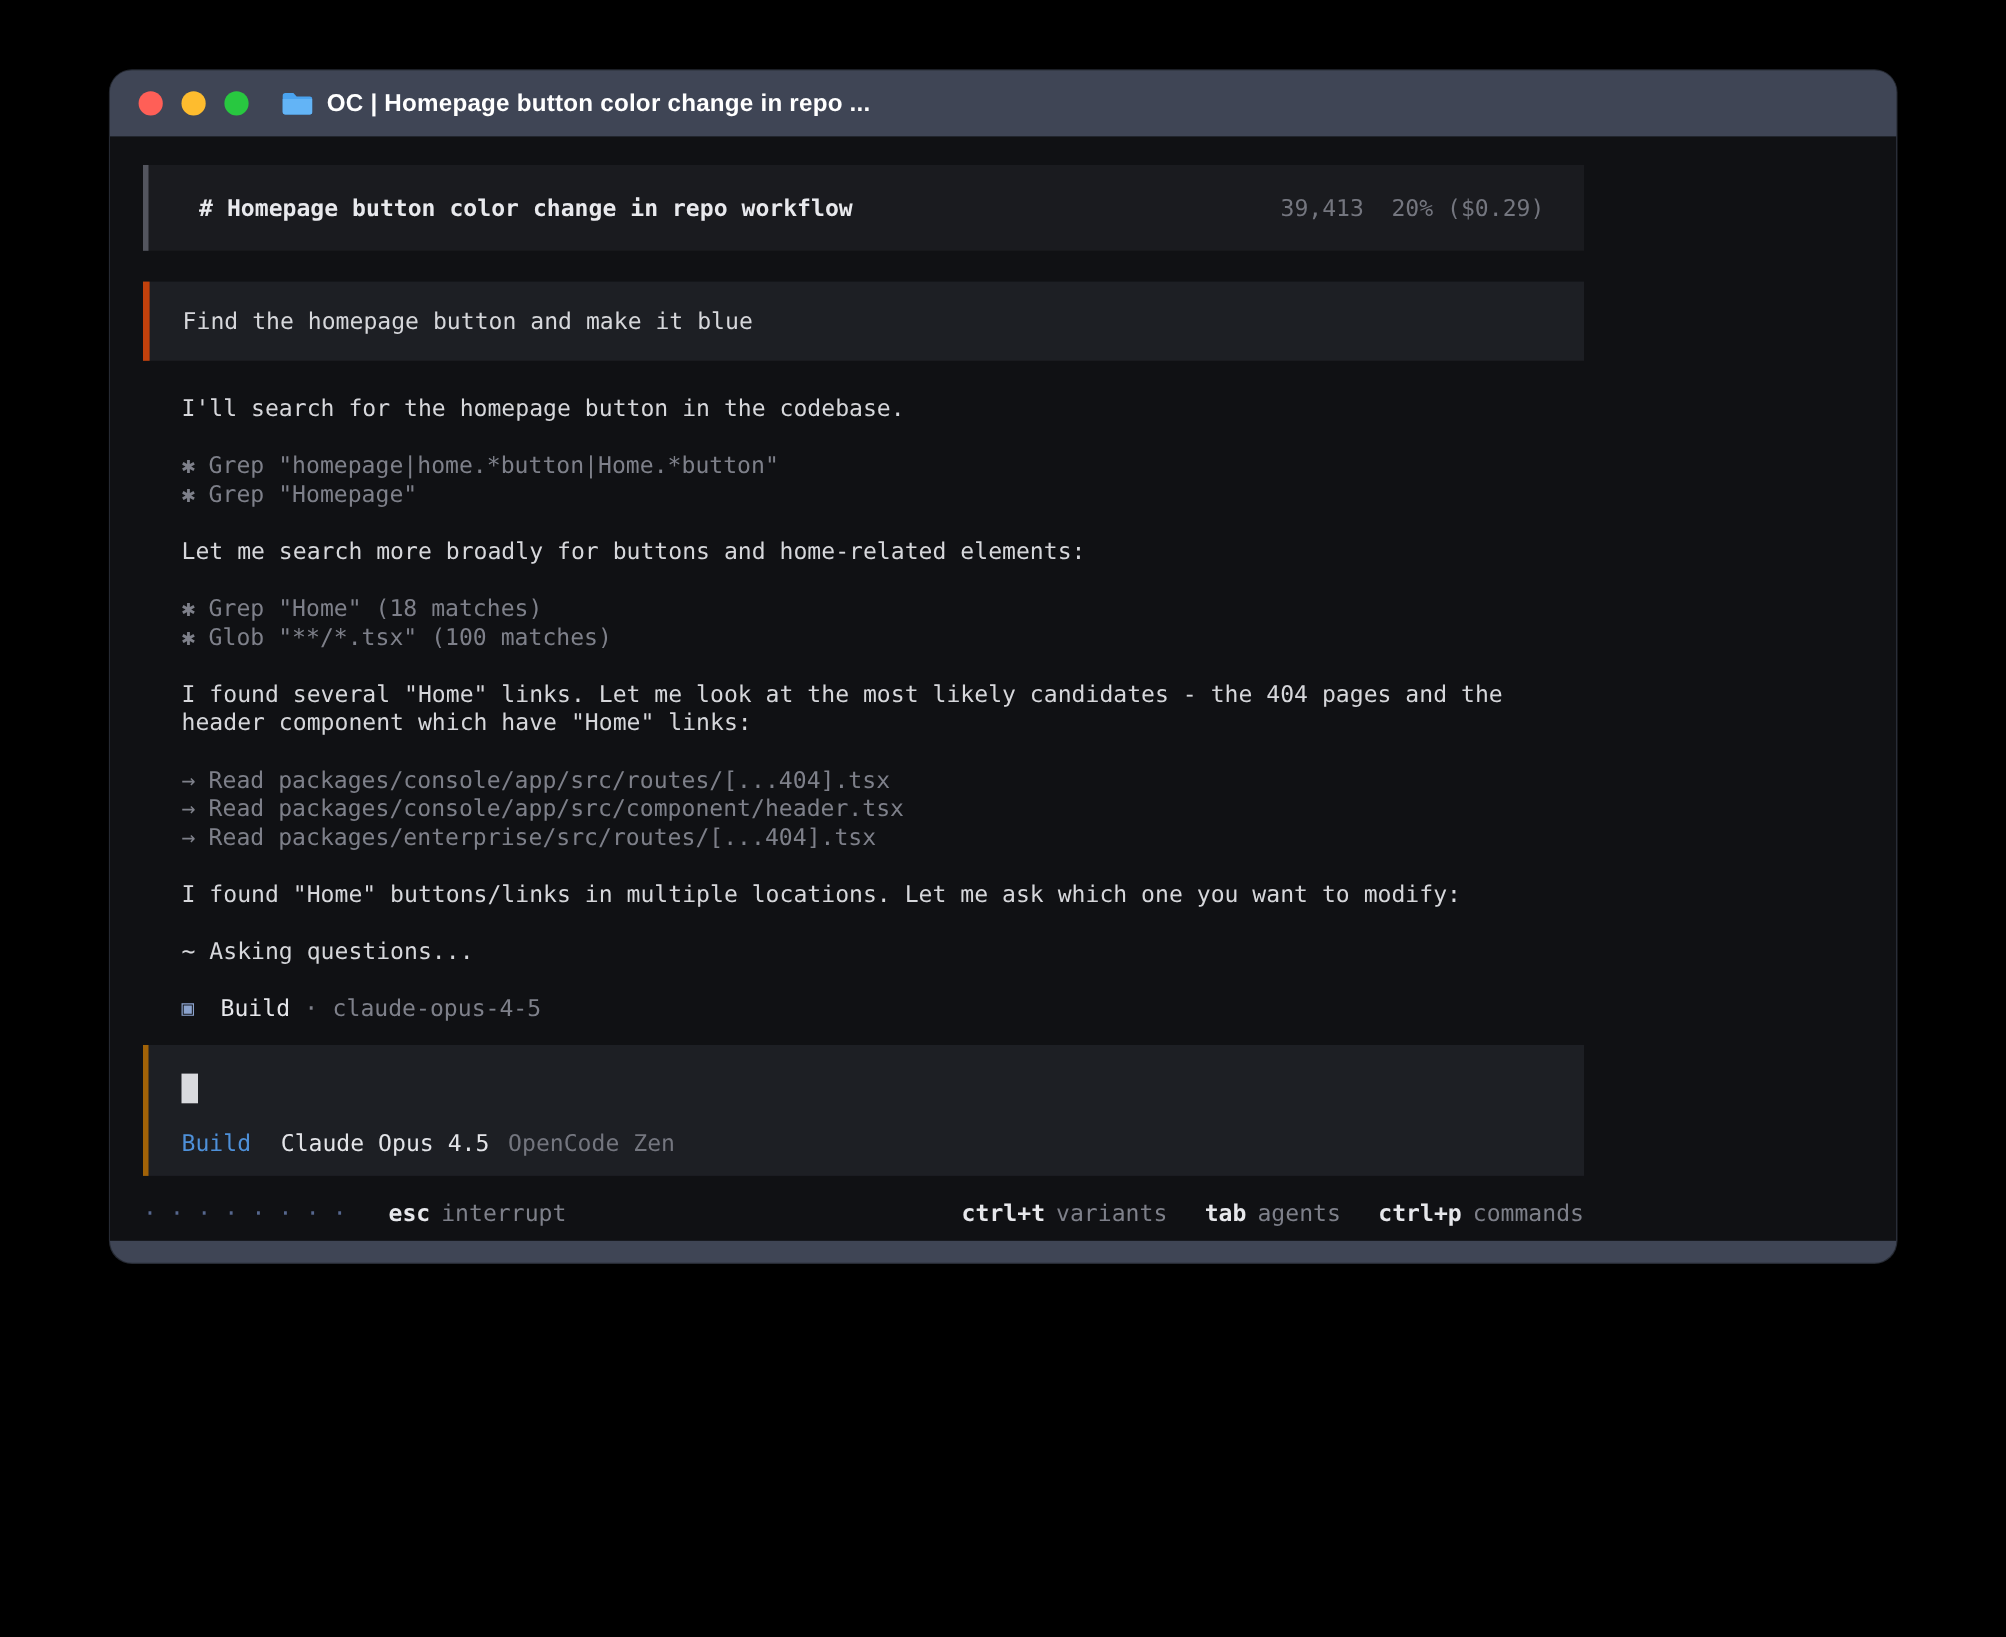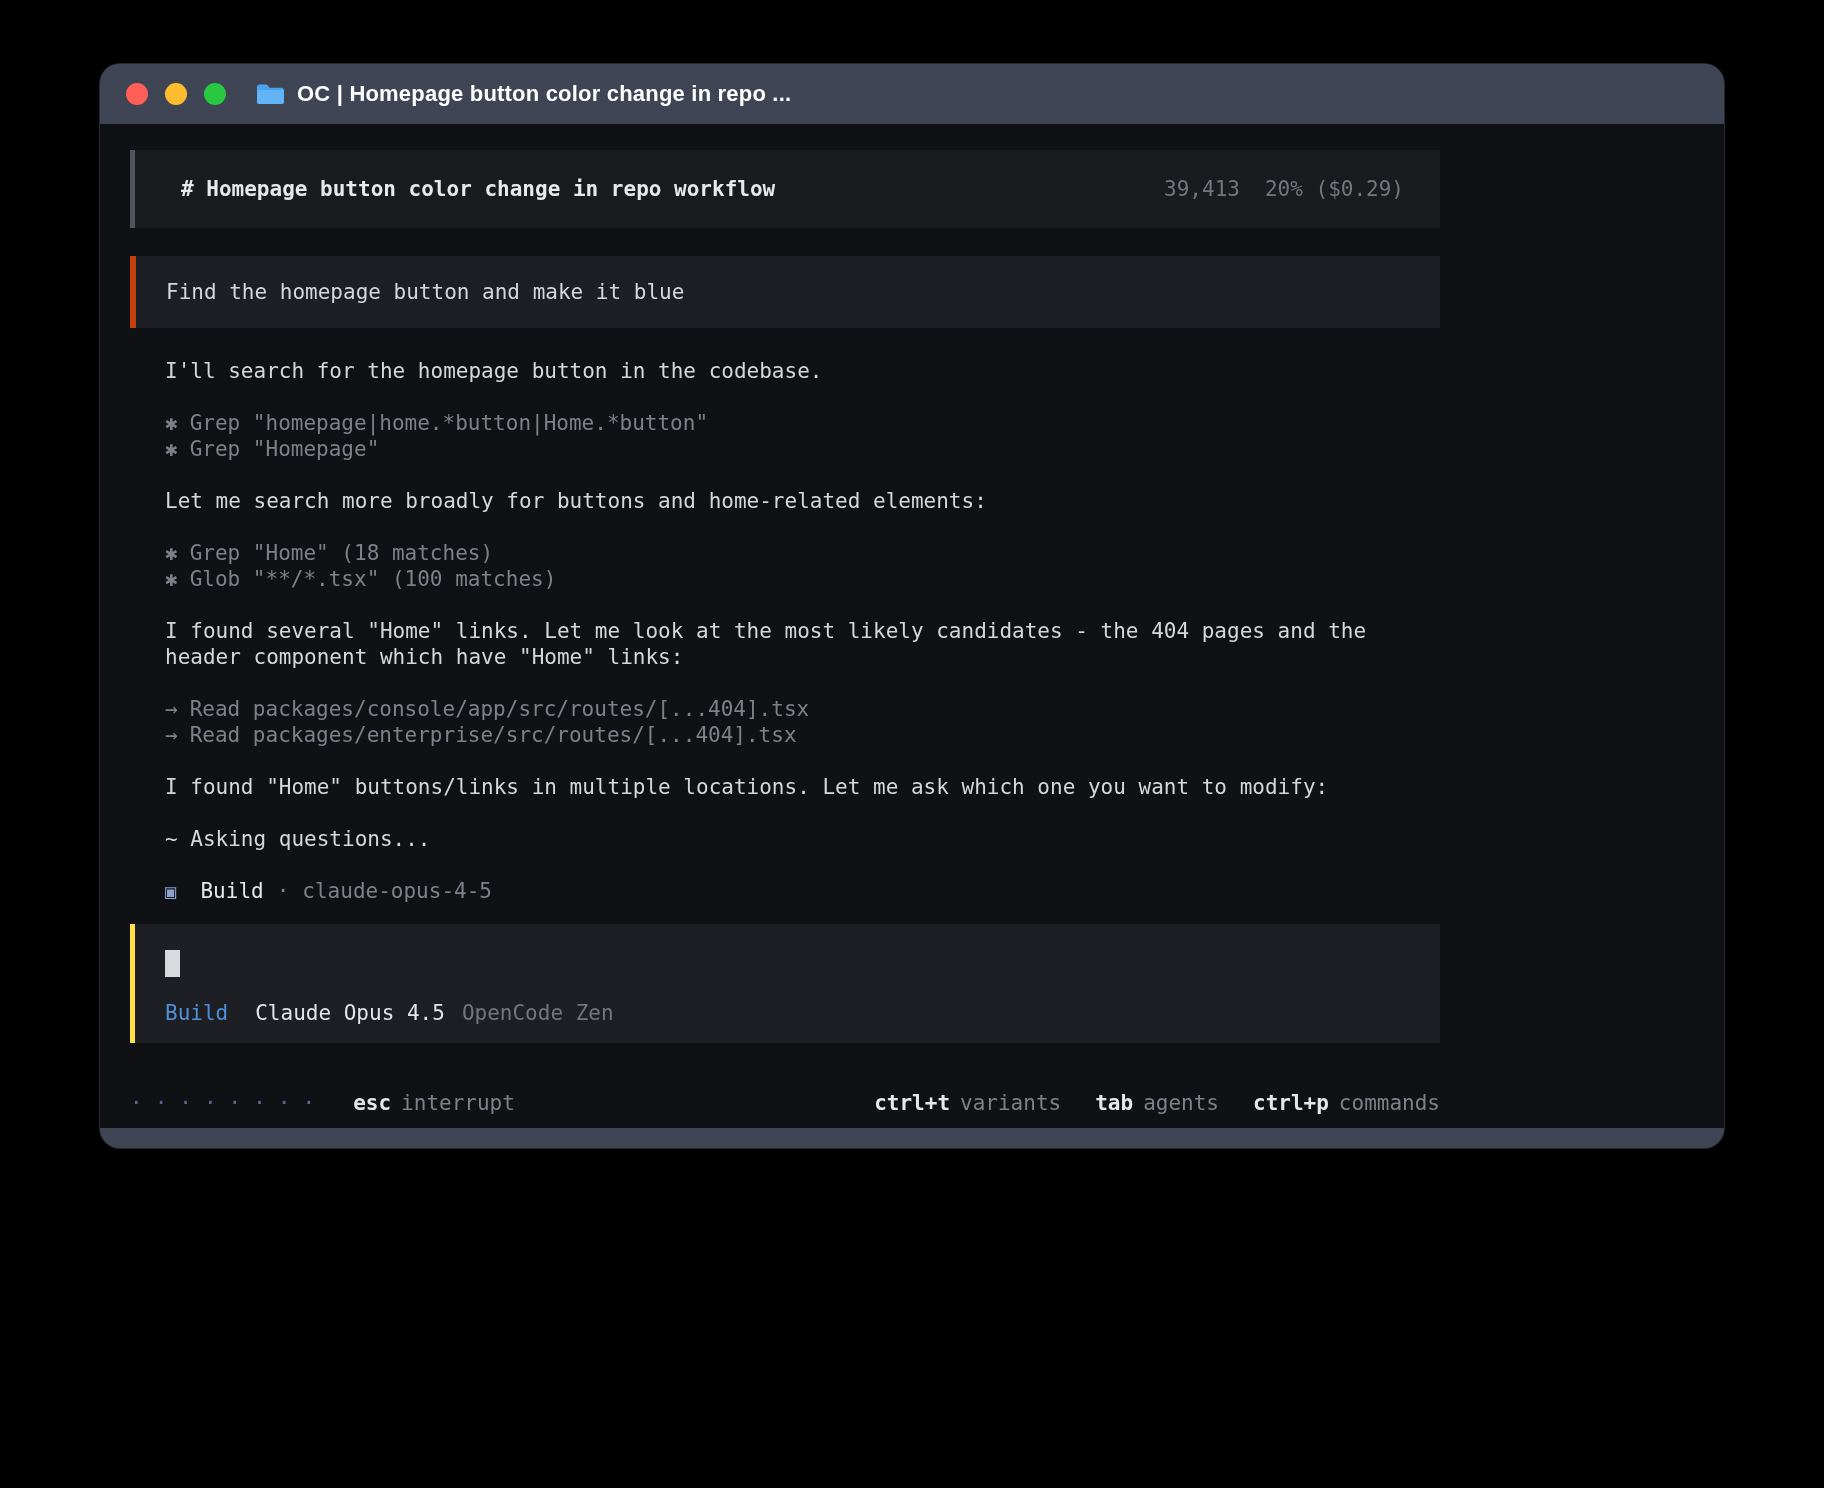--- a/index.html
+++ b/index.html
@@ -50,21 +50,21 @@
   .dim { color:#7e808a; }
   .marker { margin-right:12px; }
 
   .agent-line { display:flex; align-items:center; margin-top:26px; }
   .agent-icon { color:#8aa2cc; margin-right:24px; font-size:19px; }
   .agent-name { color:#e6e7eb; }
   .agent-dot  { color:#7e808a; margin:0 13px; }
   .agent-model{ color:#7e808a; }
 
   .block-input {
-    margin-top:20px; background:#1d1f24; border-left:5px solid #fde047;
+    margin-top:20px; background:#1d1f24; border-left:5px solid #a16207;
     padding:26px 0 18px 30px; cursor:text;
   }
   .cursor { display:inline-block; width:15px; height:27px; background:#d9dade; vertical-align:middle; }
   .input-meta { margin-top:24px; }
   .meta-agent { color:#4e90d9; margin-right:27px; }
   .meta-model { color:#e3e4e8; margin-right:17px; }
   .meta-provider { color:#74767f; }
 
   .statusbar {
     position:absolute; left:30px; bottom:12px; width:1310px;
@@ -117,20 +117,21 @@
         <div class="line dim gap"><span class="marker">✱</span><span>Grep "Homepage"</span></div>
 
         <div class="line gap">Let me search more broadly for buttons and home-related elements:</div>
 
         <div class="line dim"><span class="marker">✱</span><span>Grep "Home" (18 matches)</span></div>
         <div class="line dim gap"><span class="marker">✱</span><span>Glob "**/*.tsx" (100 matches)</span></div>
 
         <div class="line gap">I found several "Home" links. Let me look at the most likely candidates - the 404 pages and the header component which have "Home" links:</div>
 
         <div class="line dim"><span class="marker">→</span><span>Read packages/console/app/src/routes/[...404].tsx</span></div>
+        <div class="line dim"><span class="marker">→</span><span>Read packages/console/app/src/component/header.tsx</span></div>
         <div class="line dim gap"><span class="marker">→</span><span>Read packages/enterprise/src/routes/[...404].tsx</span></div>
 
         <div class="line gap">I found "Home" buttons/links in multiple locations. Let me ask which one you want to modify:</div>
         <div class="line">~ Asking questions...</div>
 
         <div class="agent-line">
           <span class="agent-icon">▣</span>
           <span class="agent-name">Build</span>
           <span class="agent-dot">·</span>
           <span class="agent-model">claude-opus-4-5</span>

